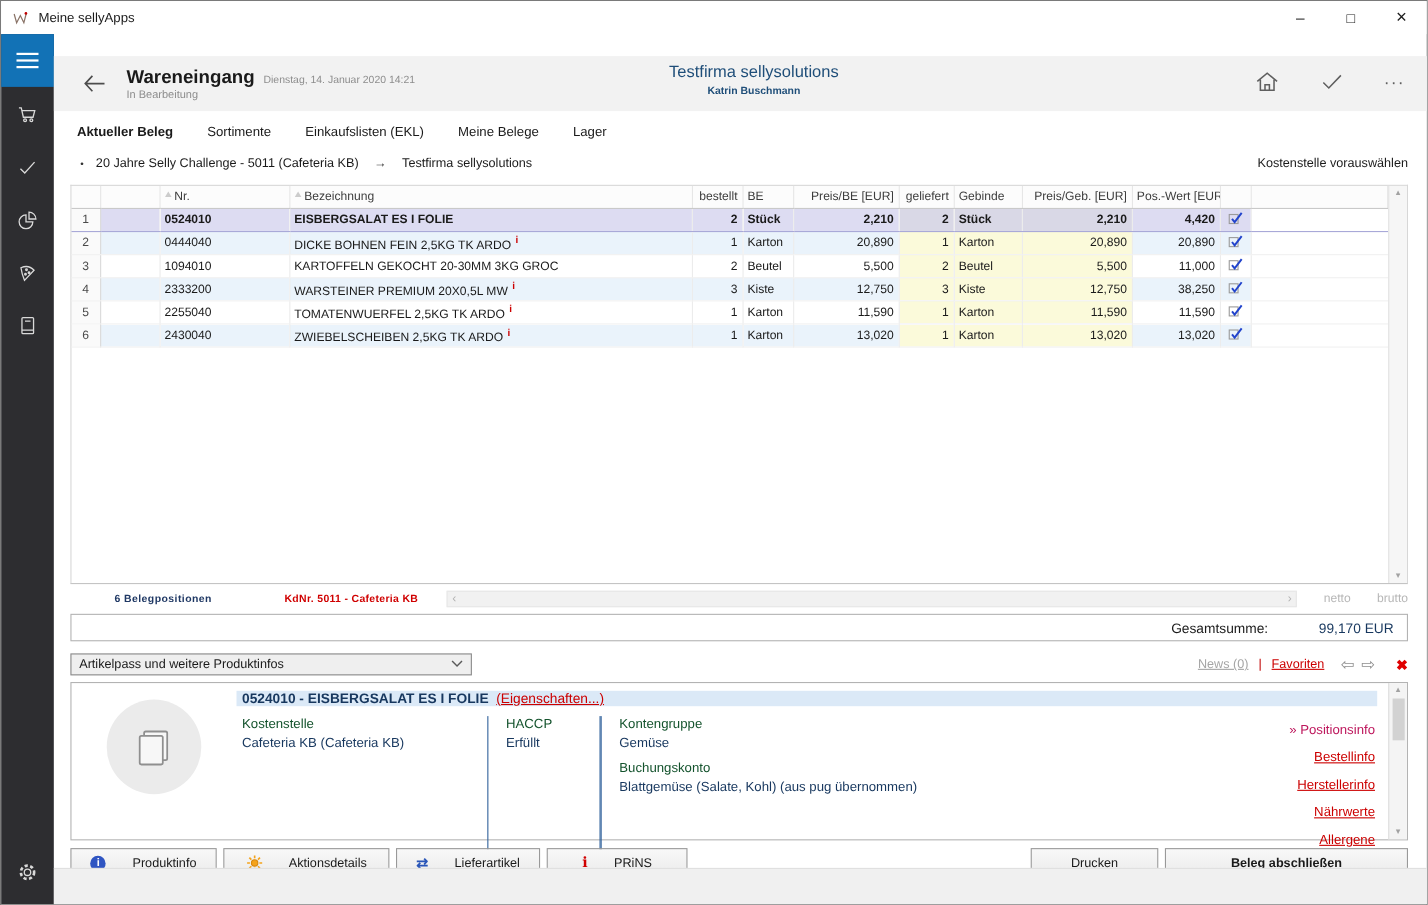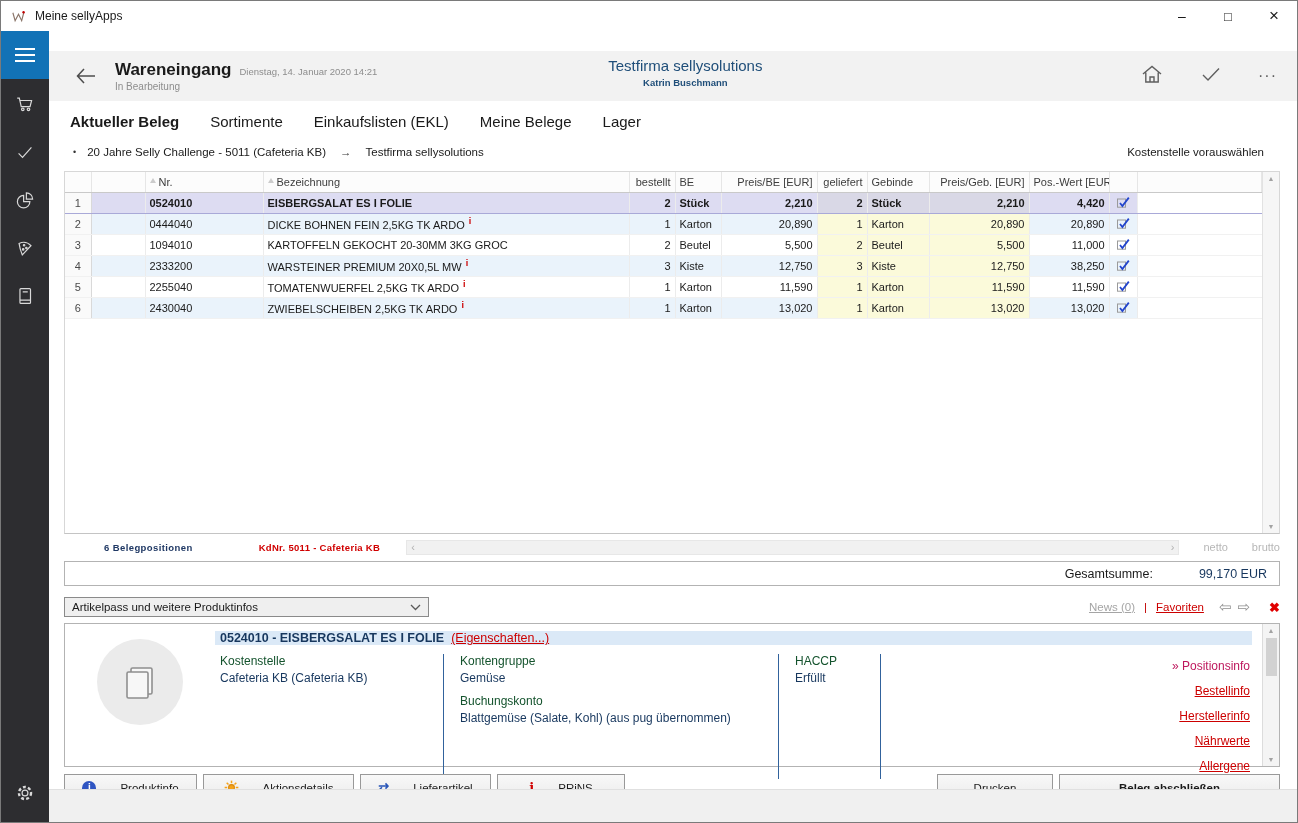--- a/index.html
+++ b/index.html
@@ -38,28 +38,28 @@
   .company-block { position:absolute; left:50%; top:6px; transform:translateX(-42%); text-align:center; }
   .company-name { font-size:15px; color:#1f4e79; }
   .company-user { font-size:9.5px; color:#1f4e79; font-weight:bold; margin-top:3px; }
   .topbar-icons { position:absolute; right:20px; top:0; height:50px; display:flex; align-items:center; gap:36px; }
   .topbar-icons svg { stroke:#5f5f5f; fill:none; stroke-width:1.4; }
   .dots { font-size:16px; color:#5f5f5f; letter-spacing:1px; line-height:10px; }
 
   
   .content { flex:1; padding:0 17px 0 15px; min-height:0; overflow:hidden; }
 
-  .tabs { margin-top:10px; display:flex; gap:19px; font-size:15px; color:#1a1a1a; }
+  .tabs { margin-top:10px; display:flex; gap:19px; font-size:12px; color:#1a1a1a; }
   .tab { padding:2px 6px; cursor:default; }
   .tab.active { font-weight:bold; }
 
   .breadcrumb { margin-top:14px; display:flex; align-items:center; font-size:11.5px; color:#1a1a1a; position:relative; padding-left:9px; }
   .bc-bullet { font-size:9px; color:#333; margin-right:11px; }
   .bc-arrow { margin:0 14px; color:#333; }
-  .bc-right { position:absolute; right:16px; }
+  .bc-right { position:absolute; right:0; }
 
   
   .table-wrap { margin-top:13px; height:363px; border:1px solid #d7d7d7; border-bottom-color:#c4c4c4; display:flex; }
   .table-scroll { flex:1; min-width:0; }
   table { border-collapse:collapse; table-layout:fixed; width:100%; font-size:11px; color:#1a1a1a; }
   th { height:20px; font-weight:normal; color:#3d3d3d; background:#fcfcfc; border-bottom:1px solid #c9c9c9; border-right:1px solid #e6e6e6; padding:0 4px; text-align:left; white-space:nowrap; overflow:hidden; }
   th.num { text-align:right; }
   td { height:21px; border-right:1px solid #ececec; border-bottom:1px solid #f1f1f1; padding:0 4px; white-space:nowrap; overflow:hidden; }
   td.num { text-align:right; }
   td.rownum { background:#fafafa; color:#4a4a4a; text-align:center; border-right:1px solid #d9d9d9; }
@@ -459,34 +459,34 @@
               <span class="pt-code">0524010 - EISBERGSALAT ES I FOLIE</span>
               <span class="pt-link">(Eigenschaften...)</span>
             </div>
             <div class="panel-body">
               <div class="pcol pcol1">
                 <div class="pfield">
                   <div class="plabel">Kostenstelle</div>
                   <div class="pvalue">Cafeteria KB (Cafeteria KB)</div>
                 </div>
               </div>
+              <div class="pcol pcol3">
+                <div class="pfield">
+                  <div class="plabel">HACCP</div>
+                  <div class="pvalue">Erfüllt</div>
+                </div>
+              </div>
               <div class="pcol pcol2">
                 <div class="pfield">
                   <div class="plabel">Kontengruppe</div>
                   <div class="pvalue">Gemüse</div>
                 </div>
                 <div class="pfield">
                   <div class="plabel">Buchungskonto</div>
                   <div class="pvalue">Blattgemüse (Salate, Kohl) (aus pug übernommen)</div>
-                </div>
-              </div>
-              <div class="pcol pcol3">
-                <div class="pfield">
-                  <div class="plabel">HACCP</div>
-                  <div class="pvalue">Erfüllt</div>
                 </div>
               </div>
               <div class="pspacer"></div>
               <div class="plinks">
                 <span class="plink-current">» Positionsinfo</span>
                 <span class="plink">Bestellinfo</span>
                 <span class="plink">Herstellerinfo</span>
                 <span class="plink">Nährwerte</span>
                 <span class="plink">Allergene</span>
               </div>

